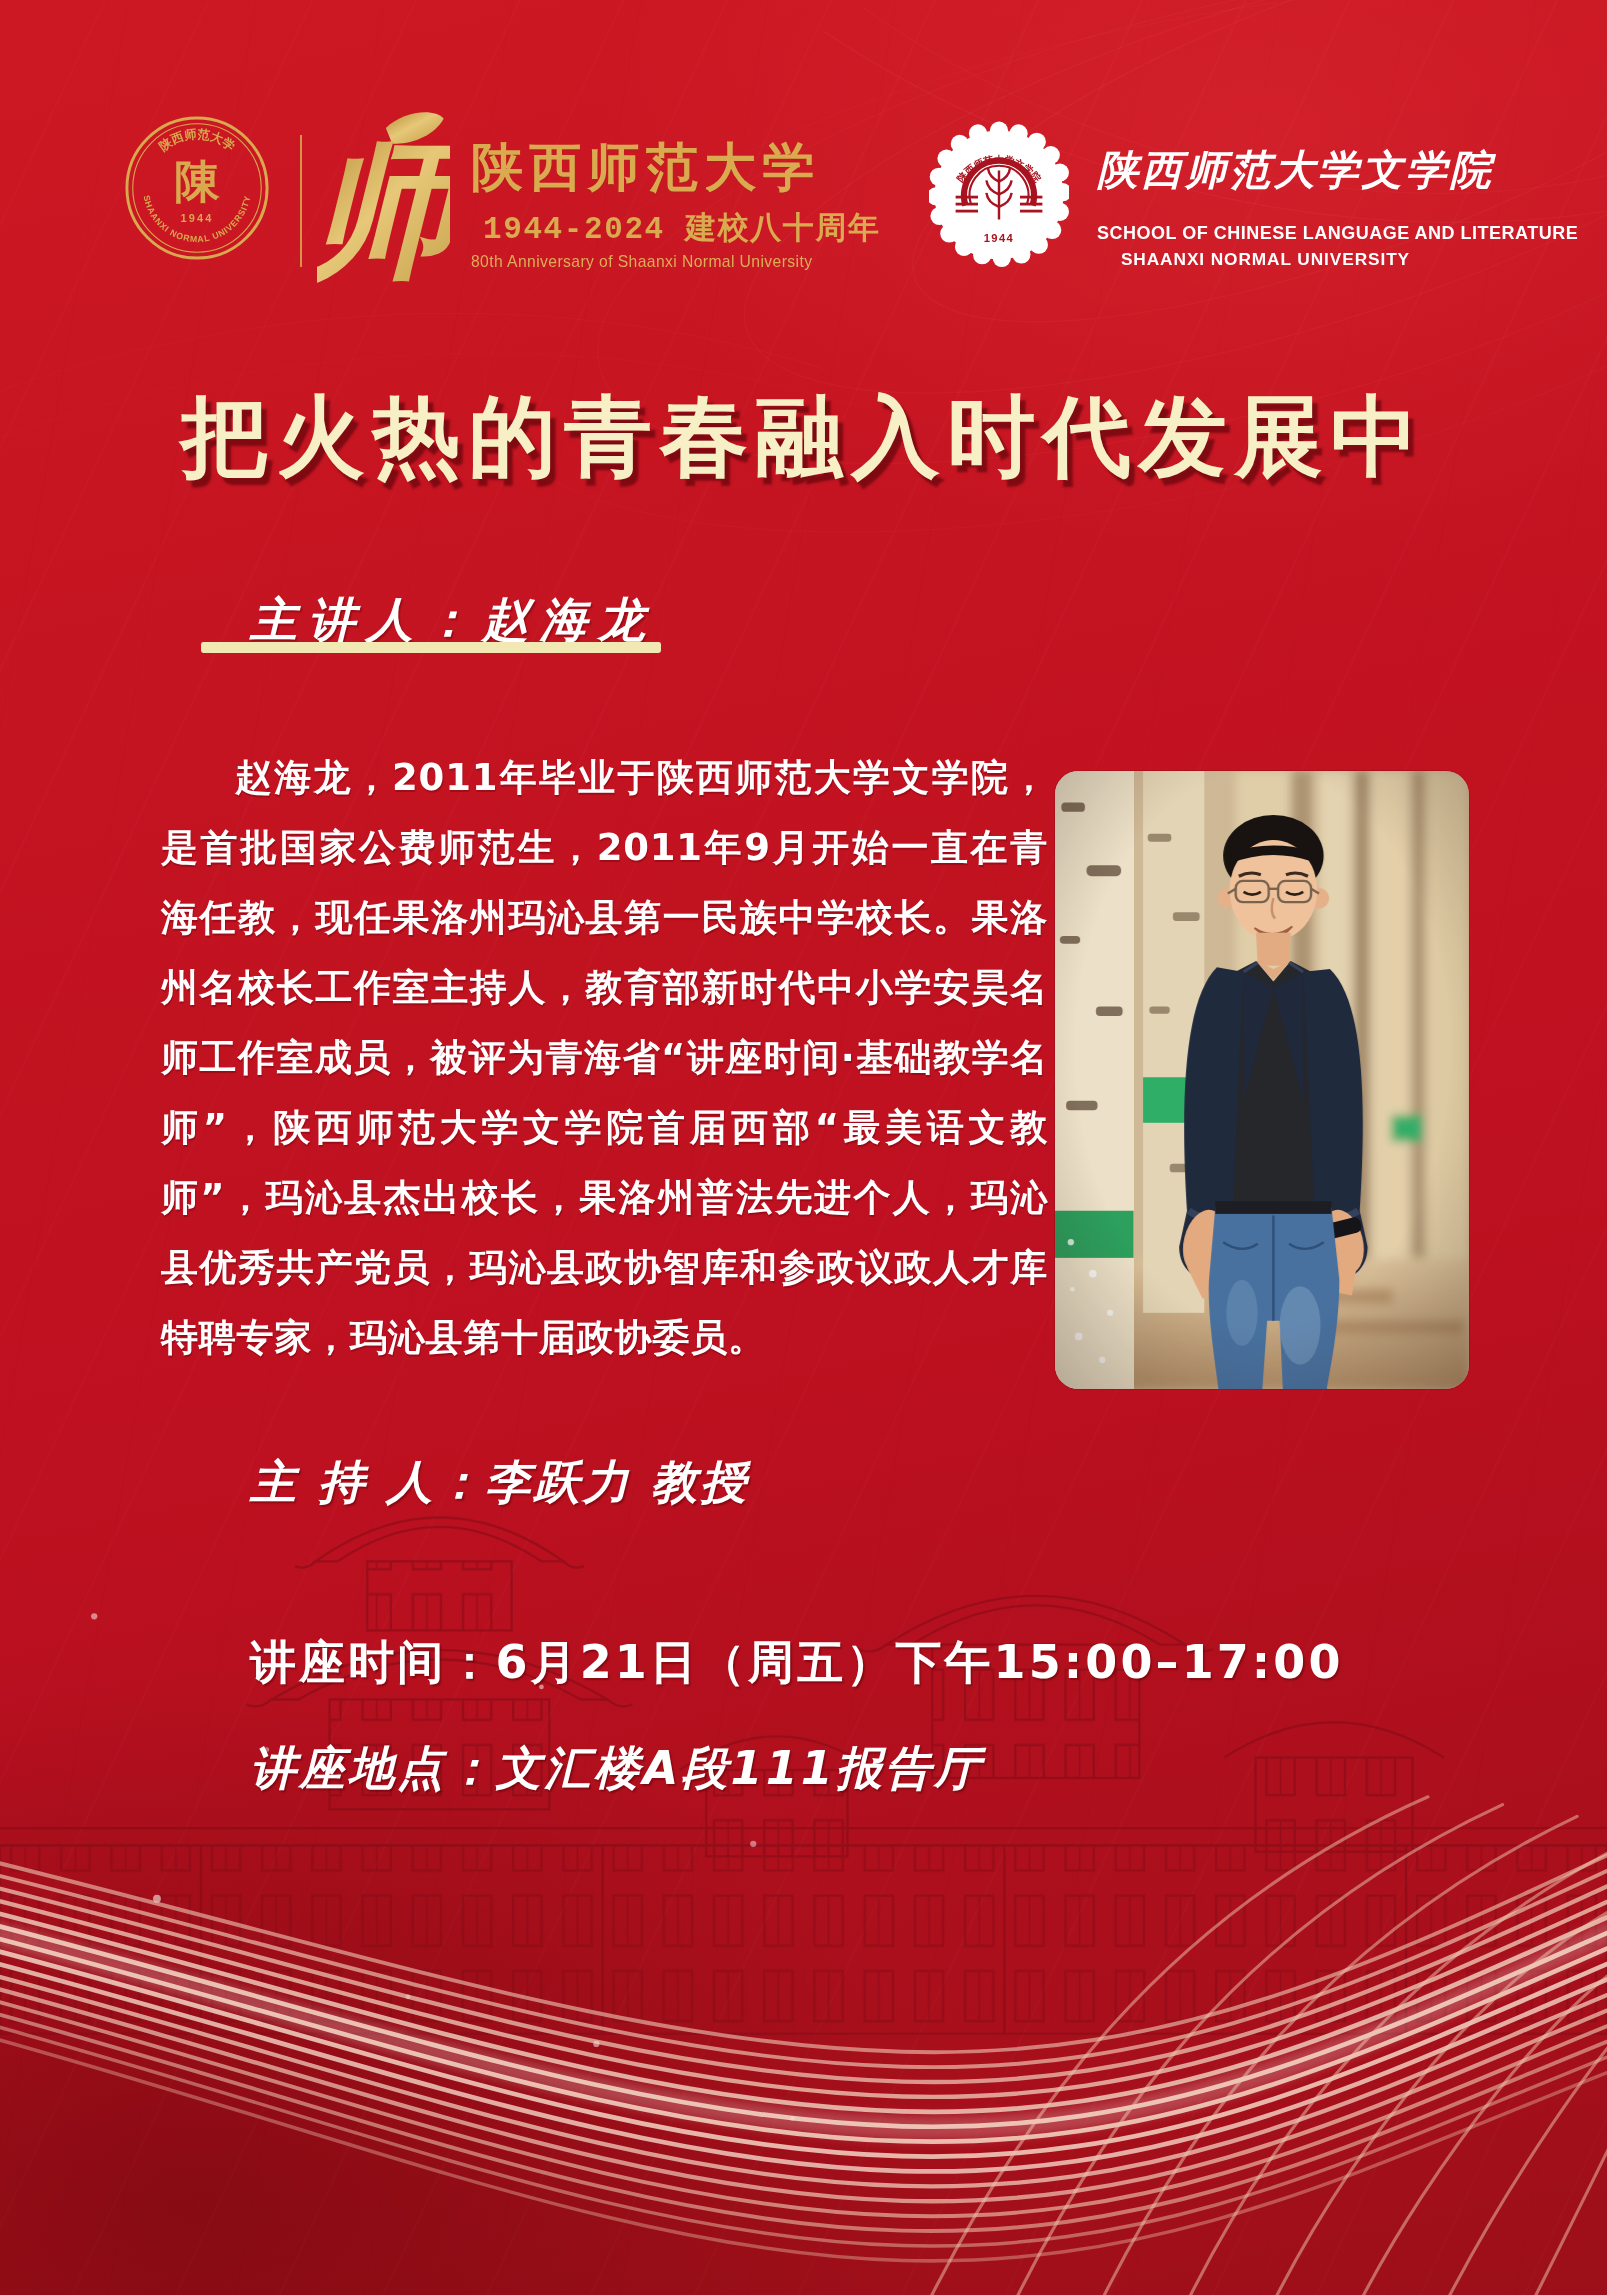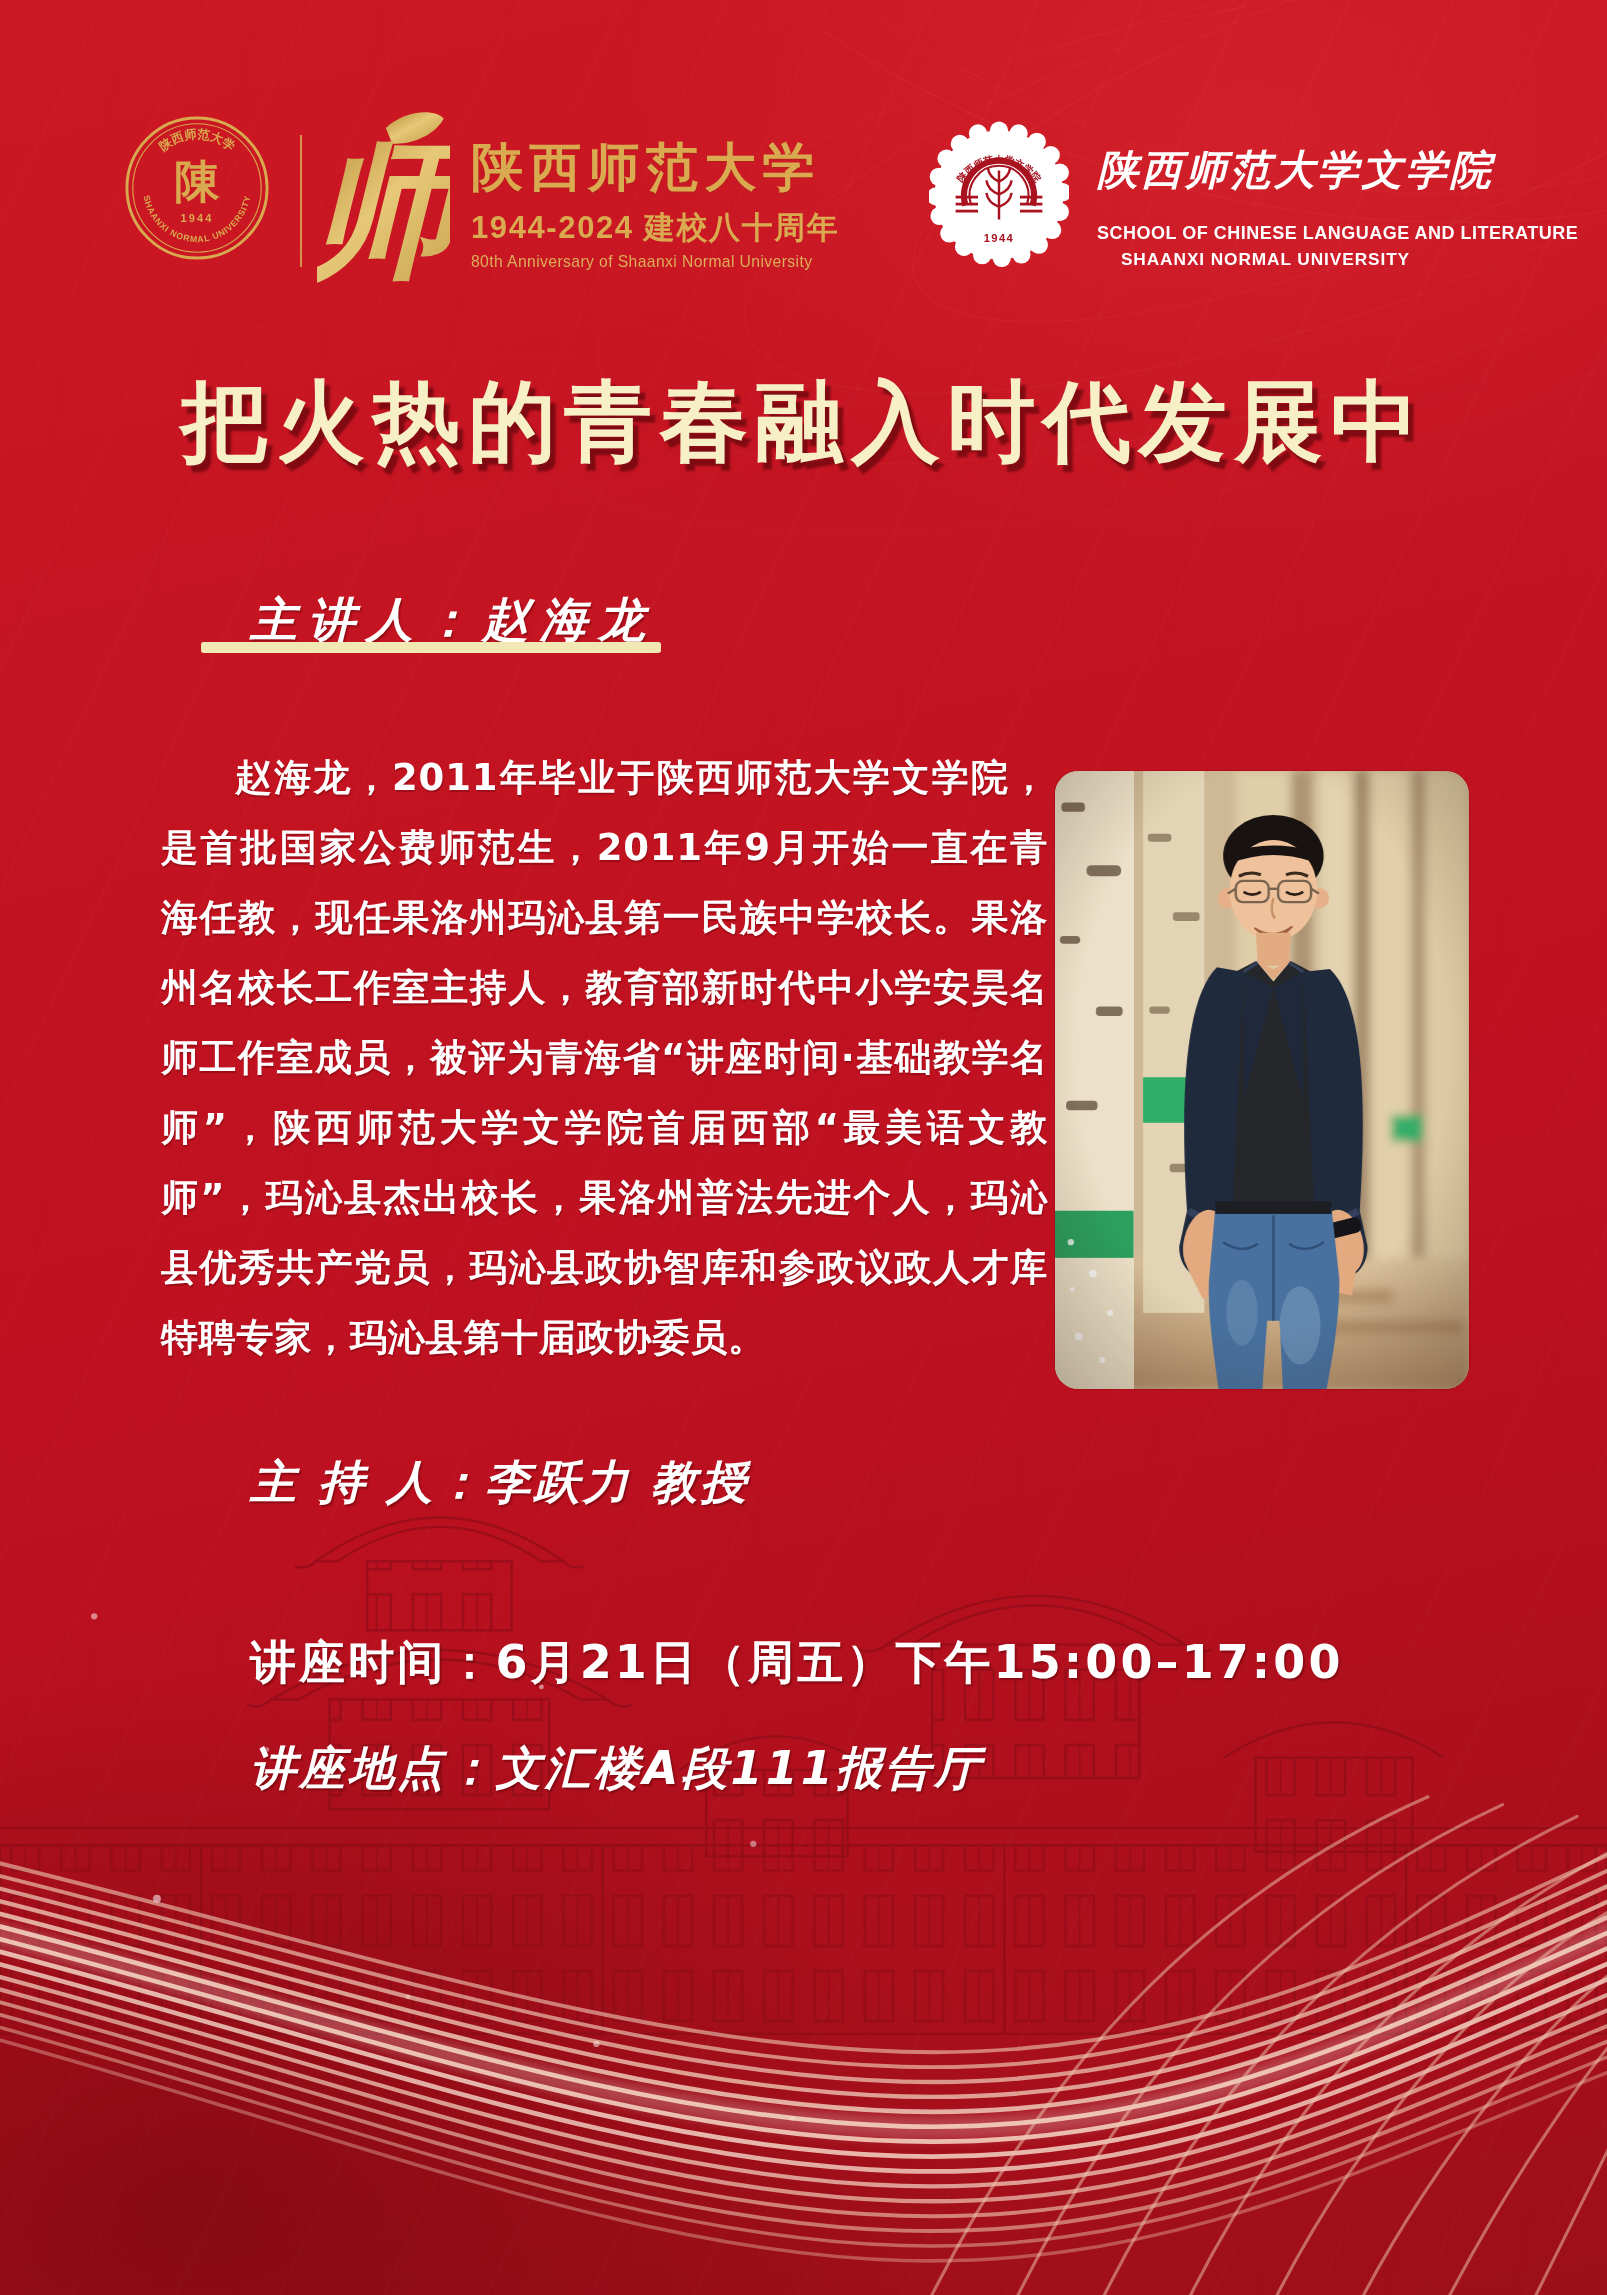--- a/index.html
+++ b/index.html
@@ -29,38 +29,38 @@
   .gold-divider{left:300px;top:135px;width:2.4px;height:132px;background:rgba(216,170,80,.85);}
   .anniv-glyph{left:317px;top:104px;width:133px;height:220px;}
   .anniv-text{left:471px;top:138px;width:377px;}
   .anniv-cn{
     font-size:52px;line-height:58px;color:#d9aa4f;font-weight:bold;
     font-family:"DejaVu Serif",serif;letter-spacing:6.3px;white-space:nowrap;
     text-shadow:0 0.8px 0 rgba(120,60,0,.3);
   }
   .anniv-years{
     margin-top:11px;font-size:31px;font-weight:bold;color:#d9aa4f;
-    letter-spacing:1.6px;white-space:nowrap;font-family:Liberation Sans, sans-serif;
+    letter-spacing:1.6px;white-space:nowrap;font-family:Liberation Mono, monospace;margin-left:12px;
   }
   .anniv-en{
     margin-top:4px;font-size:15.7px;color:#dcae57;letter-spacing:0.4px;white-space:nowrap;
     font-family:"Liberation Sans",sans-serif;
   }
   .seal-right{left:929px;top:121px;width:140px;height:148px;}
   .school-text{left:1097px;top:146px;width:439px;}
   .school-cn{
     font-size:41px;line-height:49px;color:#ffffff;font-weight:bold;
     font-family:"DejaVu Serif",serif;letter-spacing:3.1px;white-space:nowrap;font-style:italic;
   }
   .school-en1{margin-top:28px;font-size:18px;font-weight:bold;color:#fff;letter-spacing:0.5px;white-space:nowrap;font-family:"Liberation Sans",sans-serif;}
   .school-en2{margin-top:4.7px;font-size:17.3px;font-weight:bold;color:#fff;letter-spacing:0.9px;white-space:nowrap;text-align:center;width:337px;font-family:"Liberation Sans",sans-serif;}
 
   
   .main-title{
-    left:0;top:363px;width:1607px;text-align:center;
+    left:0;top:378px;width:1607px;text-align:center;
     font-family:"DejaVu Serif",serif;font-weight:bold;
     font-size:88px;letter-spacing:7.8px;color:#f7f0c6;white-space:nowrap;
     text-shadow:5.5px 7px 2.4px rgba(70,0,5,.55);
   }
 
   
   .speaker-heading{
     left:250px;top:589px;font-size:47px;color:#ffffff;font-weight:bold;
     letter-spacing:11px;white-space:nowrap;font-style:italic;
     text-shadow:1.6px 2.4px 1.6px rgba(80,0,5,.4);

